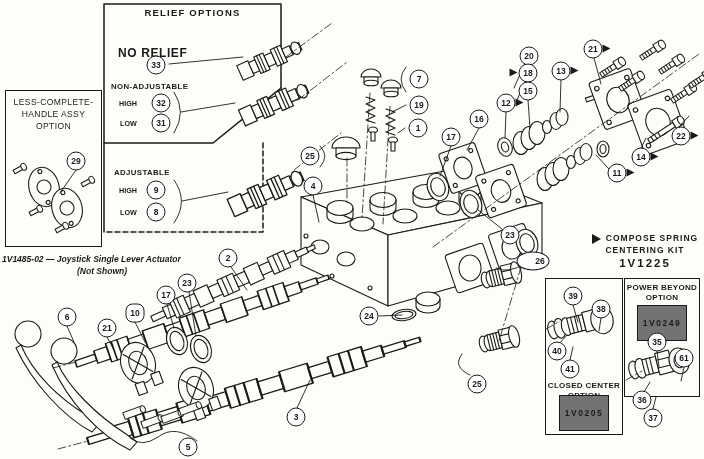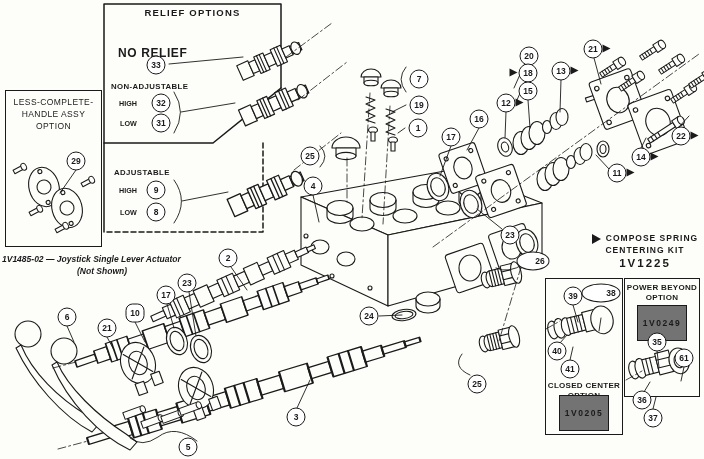--- a/index.html
+++ b/index.html
@@ -511,21 +511,21 @@
       <div class="callout" style="left: 506px; top: 103px;">12<span class="tri right"></span></div>
       <div class="callout" style="left: 479px; top: 119px;">16</div>
       <div class="callout" style="left: 451px; top: 137px;">17</div>
       <div class="callout" style="left: 617px; top: 173px;">11<span class="tri right"></span></div>
       <div class="callout" style="left: 641px; top: 157px;">14<span class="tri right"></span></div>
       <div class="callout" style="left: 681px; top: 136px;">22<span class="tri right"></span></div>
       <div class="callout" style="left: 510px; top: 235px;">23</div>
       <div class="callout" style="left: 533px; top: 261px; padding-left: 14px;">26</div>
       <div class="callout" style="left: 477px; top: 384px;">25</div>
       <div class="callout" style="left: 573px; top: 296px;">39</div>
-      <div class="callout" style="left: 601px; top: 293px; padding-left: 20px;">38</div>
+      <div class="callout" style="left: 601px; top: 309px;">38</div>
       <div class="callout" style="left: 557px; top: 351px;">40</div>
       <div class="callout" style="left: 570px; top: 369px;">41</div>
       <div class="callout" style="left: 657px; top: 342px;">35</div>
       <div class="callout" style="left: 684px; top: 358px;">61</div>
       <div class="callout" style="left: 642px; top: 400px;">36</div>
       <div class="callout" style="left: 653px; top: 418px;">37</div>
     </div>
 
 </div>
 

